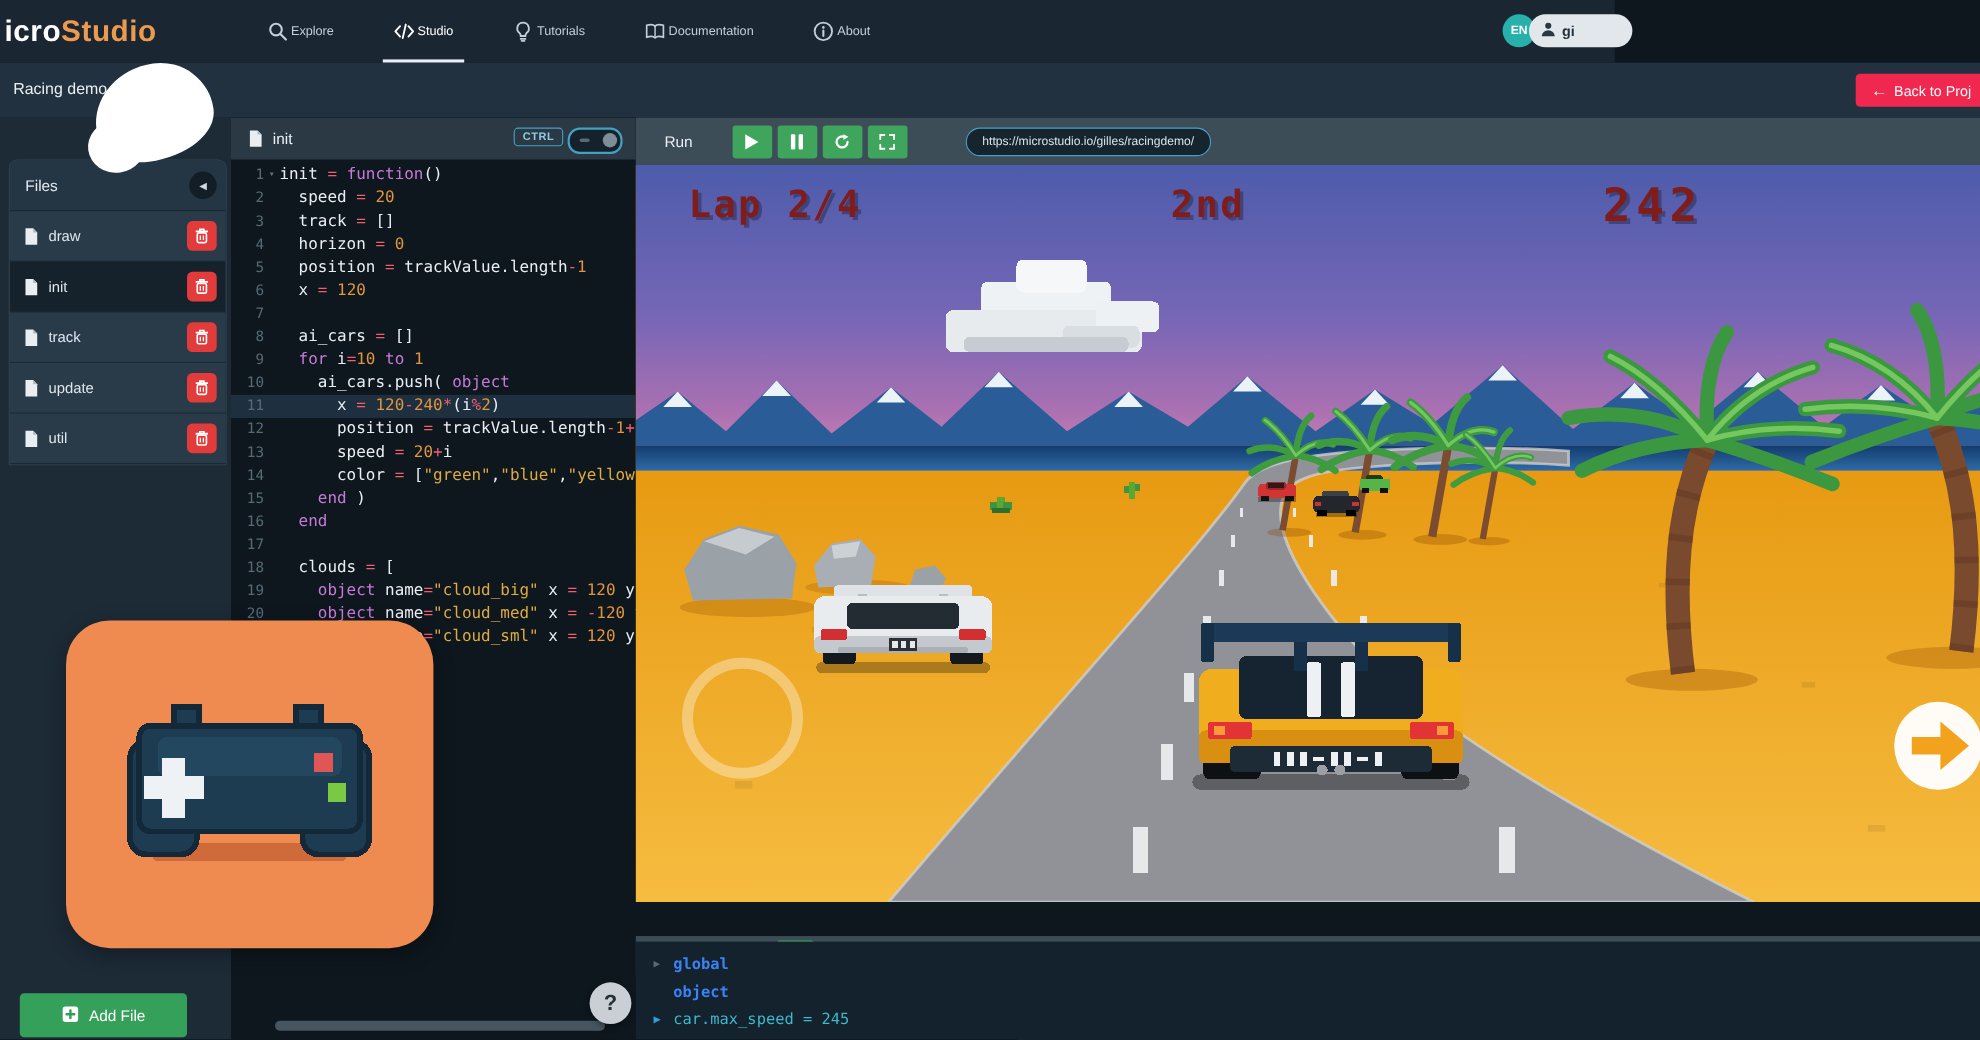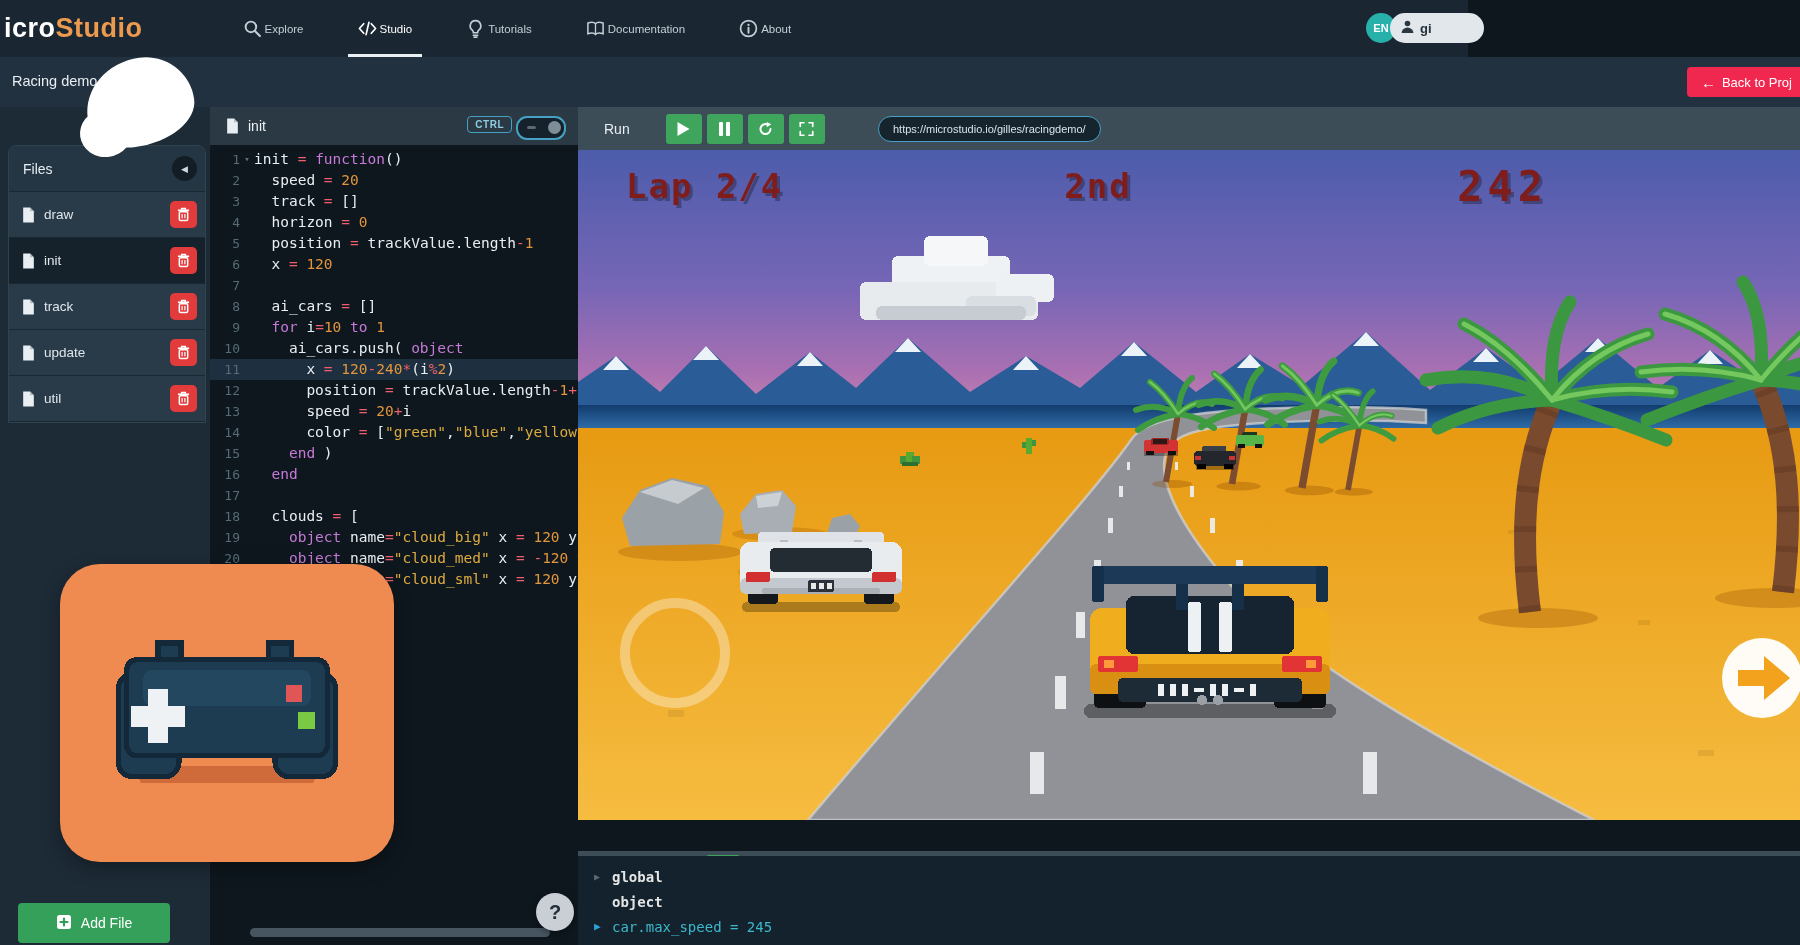--- a/index.html
+++ b/index.html
@@ -104,21 +104,21 @@
   #console-bar .bar-label{margin-left:26px;font-size:14px;color:#e8eef2;}
   #console-trash{position:absolute;left:128px;top:4px;width:34px;height:28px;background:#3fa45c;border-radius:3px;
     display:flex;align-items:center;justify-content:center;cursor:pointer;}
   #console-trash svg{width:13px;height:15px;}
   #console-body{position:absolute;left:0;top:749px;width:1222px;height:89px;background:#13222c;
     font-family:"DejaVu Sans Mono",monospace;font-size:14px;padding-top:8px;box-sizing:border-box;cursor:text;}
   .con-line{display:flex;align-items:center;height:25px;padding-left:16px;}
   .con-mark{width:18px;flex:none;font-size:10px;}
   .con-line.expandable .con-mark{color:#5a6a74;}
   .con-line.input .con-mark{color:#2e9fd8;font-size:11px;}
-  .con-line .con-tx{color:#e5e5e5;font-weight:bold;}
+  .con-line .con-tx{color:#3b82f6;font-weight:bold;}
   .con-line.input .con-tx{color:#3cb8cc;font-weight:normal;}
 
   
   #white-blob{position:absolute;left:86px;top:58px;width:108px;height:88px;background:#ffffff;z-index:60;
     border-radius:55% 45% 60% 40% / 60% 55% 45% 40%;transform:rotate(-8deg);}
   #white-blob::after{content:"";position:absolute;left:-10px;bottom:-6px;width:52px;height:48px;background:#fff;border-radius:50%;}
   #project-icon-tile{position:absolute;left:60px;top:564px;width:334px;height:298px;background:#ef8a50;border-radius:40px;
     z-index:50;display:flex;align-items:center;justify-content:center;box-shadow:0 6px 18px rgba(0,0,0,.35);}
 </style>
 </head>

